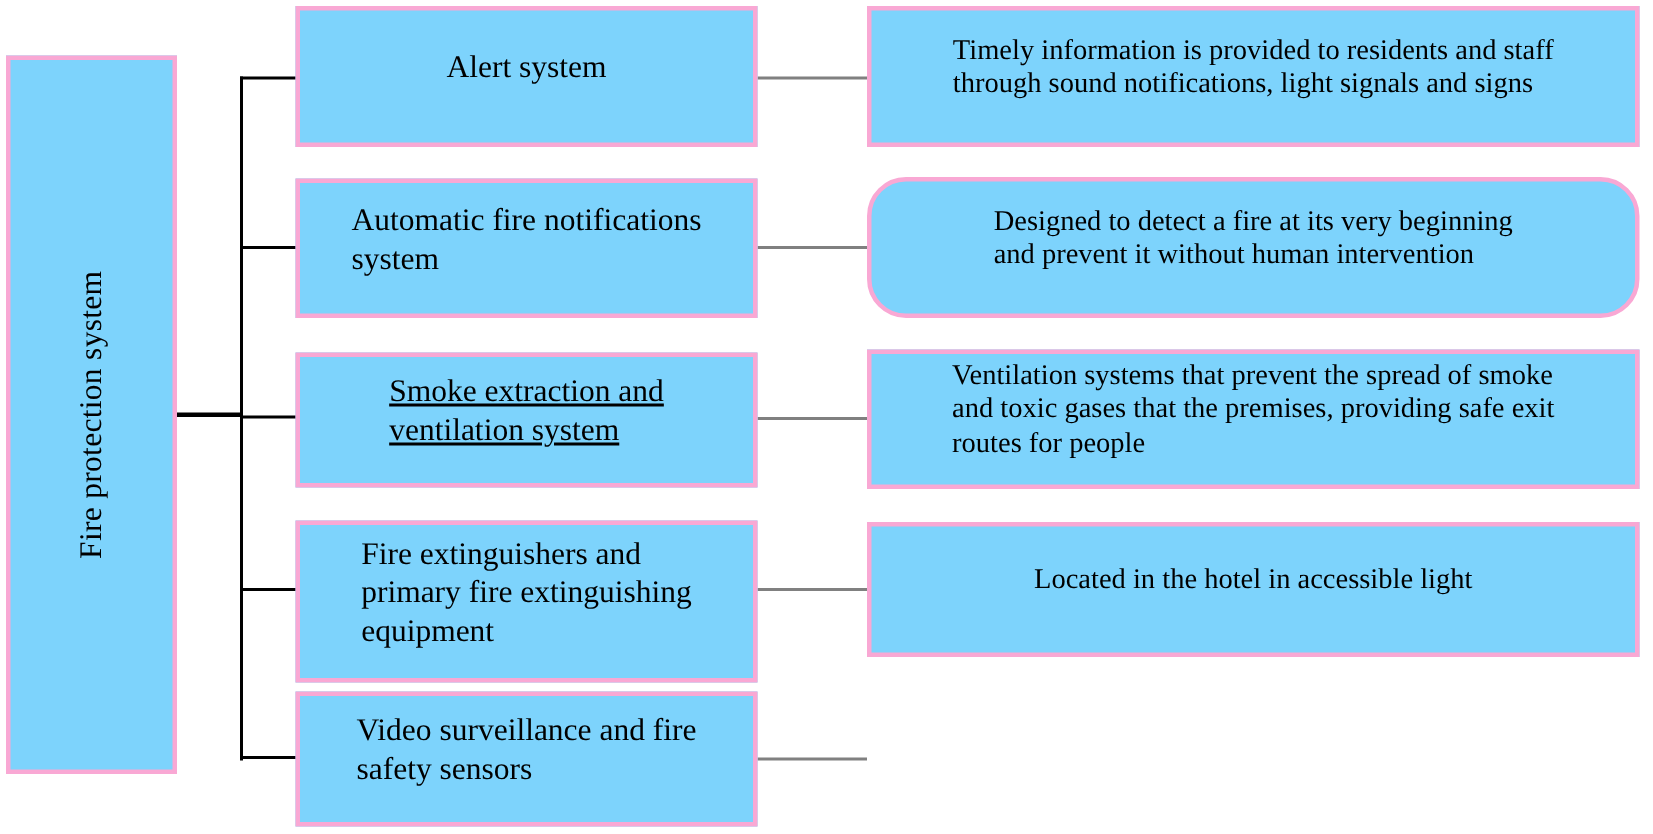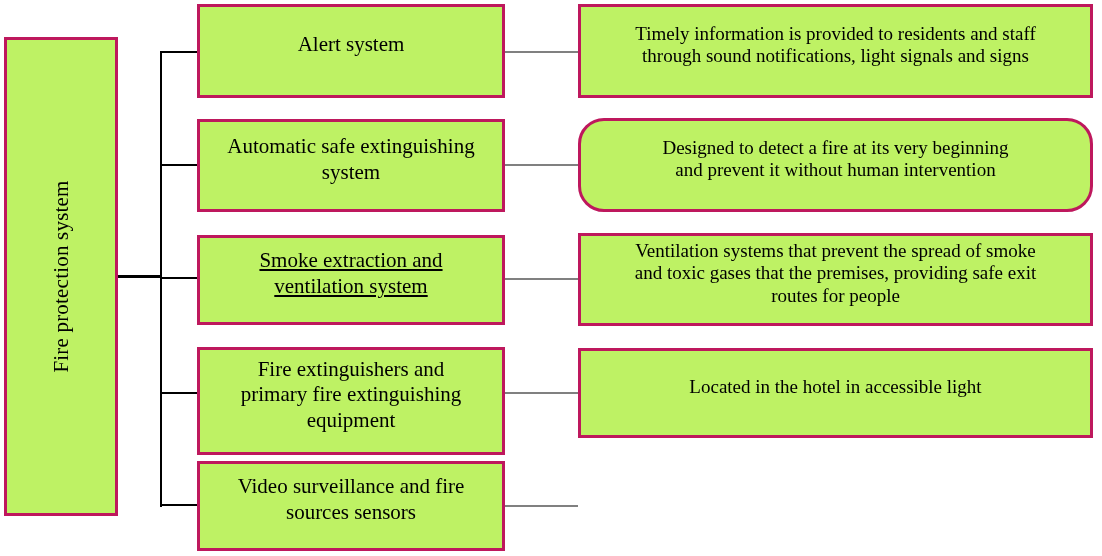--- a/index.html
+++ b/index.html
@@ -12,26 +12,25 @@
     width: 1102px;
     height: 556px;
     background: #ffffff;
     font-family: "Liberation Serif", "DejaVu Serif", serif;
     color: #000000;
     overflow: hidden;
   }
   .box {
     position: absolute;
     box-sizing: border-box;
-    border: 3px solid #be185d;
-    background: #bef264;
+    border: 3px solid #f9a8d4;
+    background: #7dd3fc;
     display: flex;
     align-items: center;
     justify-content: center;
-    text-align: center;
   }
   .box .txt {
     white-space: pre-line;
     display: block;
   }
   
   .root-box {
     left: 4px; top: 37px;
     width: 114px; height: 479px;
   }
@@ -103,35 +102,35 @@
   <div class="line gray-conn gc1"></div>
   <div class="line gray-conn gc2"></div>
   <div class="line gray-conn gc3"></div>
   <div class="line gray-conn gc4"></div>
   <div class="line gray-conn gc5"></div>
 
   <div class="box mid mb1">
     <span class="txt">Alert system</span>
   </div>
   <div class="box mid mb2">
-    <span class="txt">Automatic safe extinguishing
+    <span class="txt">Automatic fire notifications
 system</span>
   </div>
   <div class="box mid mb3">
     <span class="txt">Smoke extraction and
 ventilation system</span>
   </div>
   <div class="box mid mb4">
     <span class="txt">Fire extinguishers and
 primary fire extinguishing
 equipment</span>
   </div>
   <div class="box mid mb5">
     <span class="txt">Video surveillance and fire
-sources sensors</span>
+safety sensors</span>
   </div>
 
   <div class="box rb rb1">
     <span class="txt">Timely information is provided to residents and staff
 through sound notifications, light signals and signs</span>
   </div>
   <div class="box rb rb2">
     <span class="txt">Designed to detect a fire at its very beginning
 and prevent it without human intervention</span>
   </div>

